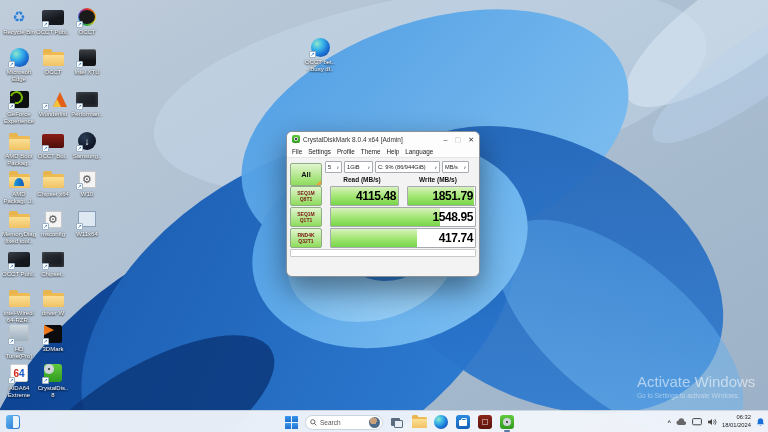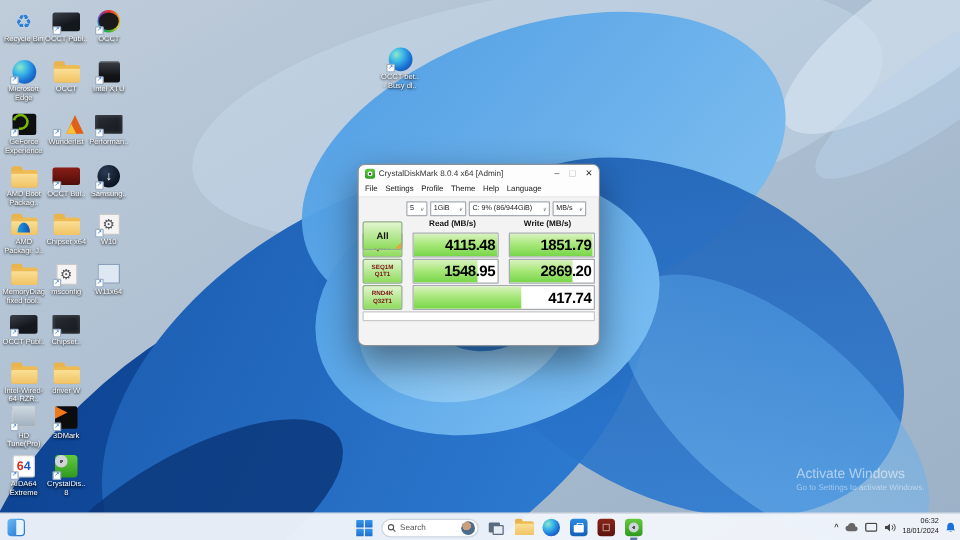--- a/index.html
+++ b/index.html
@@ -41,35 +41,35 @@
   .k-img{width:22px;height:15px;background:linear-gradient(150deg,#2a2f36,#15181d);border-radius:1px;box-shadow:inset 0 0 4px rgba(255,255,255,.2);}
   .k-aida{width:18px;height:18px;background:#fff;border:1px solid #cfcfcf;border-radius:2px;font-weight:bold;font-size:10px;display:flex;align-items:center;justify-content:center;}
   .k-aida .a6{color:#d42a1e;} .k-aida .a4{color:#1a57c8;}
   .k-cdm{width:18px;height:18px;border-radius:3px;background:linear-gradient(#63ca3e,#2f9a1f);}
   .k-cdm::after{content:'';position:absolute;width:10px;height:10px;border-radius:50%;background:radial-gradient(circle,#555 18%,#cfd4d8 20% 100%);}
   .k-orange{width:18px;height:18px;background:#0c0c0e;border-radius:2px;}
   .k-orange::after{content:'';position:absolute;border-left:5px solid transparent;border-right:5px solid transparent;border-bottom:10px solid #f07818;transform:rotate(90deg);}
 
   
   #watermark{position:absolute;left:637px;top:373px;color:rgba(255,255,255,.55);}
-  #watermark .w1{font-size:11px;}
+  #watermark .w1{font-size:15px;}
   #watermark .w2{font-size:6.5px;color:rgba(255,255,255,.45);margin-top:2px;}
 
   
   #cdm{position:absolute;left:286px;top:131px;width:194px;height:146px;background:#f3f3f3;border:1px solid #8a9097;
     border-radius:6px;box-shadow:0 12px 30px rgba(0,0,0,.45);overflow:hidden;}
   .titlebar{height:14px;background:#fdfdfd;display:flex;align-items:center;padding:0 5px;}
   .appico{width:8px;height:8px;border-radius:2px;background:linear-gradient(#5fc93c,#2f9a1f);position:relative;flex:0 0 auto;}
   .appico::after{content:'';position:absolute;inset:2px;border-radius:50%;background:radial-gradient(circle,#444 25%,#e8e8e8 28%);}
   .wtitle{font-size:6.5px;color:#333;margin-left:3px;white-space:nowrap;}
   .caps{margin-left:auto;display:flex;gap:7px;font-size:7px;color:#333;line-height:1;}
   .caps .mx{color:#b9b9b9;}
   .menubar{display:flex;gap:6px;padding:2px 5px 2px 5px;font-size:6.3px;color:#1c1c1c;background:#fdfdfd;border-bottom:1px solid #e6e6e6;}
   .ctl{position:relative;margin:3px 3px 0 3px;height:13px;}
-  .allbtn{position:absolute;left:0;top:16px;width:32px;height:23px;z-index:2;border:1px solid #8fae86;border-radius:2px;
+  .allbtn{position:absolute;left:0;top:2px;width:32px;height:23px;z-index:2;border:1px solid #8fae86;border-radius:2px;
     background:linear-gradient(#e2f5cf,#8edc5c);display:flex;align-items:center;justify-content:center;
     font-size:7.5px;font-weight:bold;color:#111;overflow:hidden;}
   .allbtn::after{content:'';position:absolute;right:0;bottom:0;border-left:5px solid transparent;border-bottom:5px solid #e8a33d;}
   .dds{margin-left:35px;display:flex;gap:2px;}
   .dd{height:12px;border:1px solid #a8adb3;border-radius:1px;background:#fff;display:flex;align-items:center;
     padding:0 2px;font-size:5.7px;color:#222;white-space:nowrap;}
   .dd .chev{margin-left:auto;padding-left:2px;color:#777;font-size:4.5px;}
   .dd-count{width:17px;} .dd-size{width:29px;} .dd-drive{width:65px;} .dd-unit{width:27px;}
   .hdrs{display:flex;margin:2px 3px 0 37px;height:9px;font-size:6.5px;font-weight:bold;color:#111;}
   .hdrs .hdr{flex:1;text-align:center;}
@@ -411,24 +411,20 @@
       </div>
       <div class="brow">
         <div class="rbtn">
             <span>SEQ1M</span>
             <span>Q1T1</span>
           </div>
         <div class="cell">
             <div class="fill" style="width: 76%;"></div>
             <div class="val">1548.95</div>
           </div>
-        <div class="cell">
-            <div class="fill" style="width: 75%;"></div>
-            <div class="val">2869.20</div>
-          </div>
       </div>
       <div class="brow">
         <div class="rbtn">
             <span>RND4K</span>
             <span>Q32T1</span>
           </div>
         <div class="cell">
             <div class="fill" style="width: 60%;"></div>
             <div class="val">417.74</div>
           </div>

